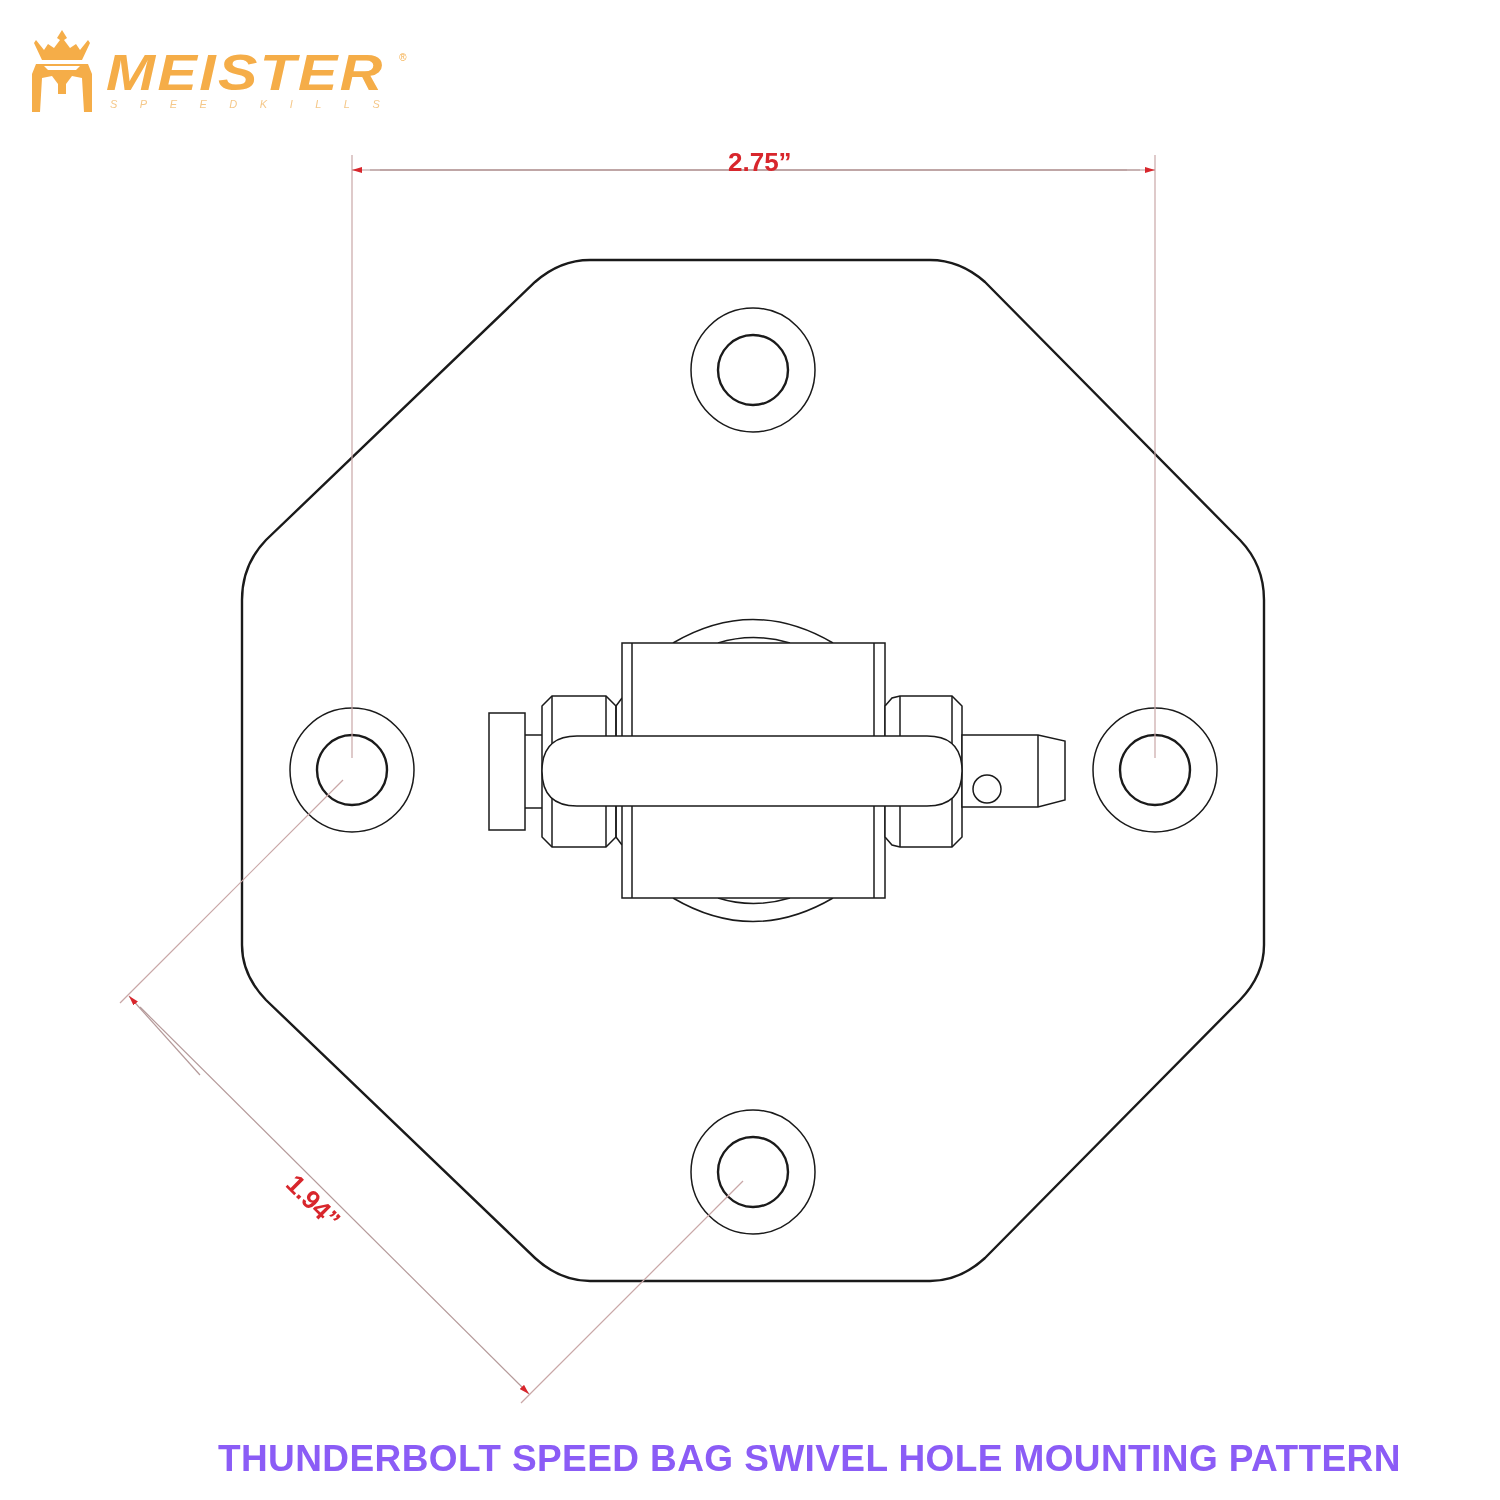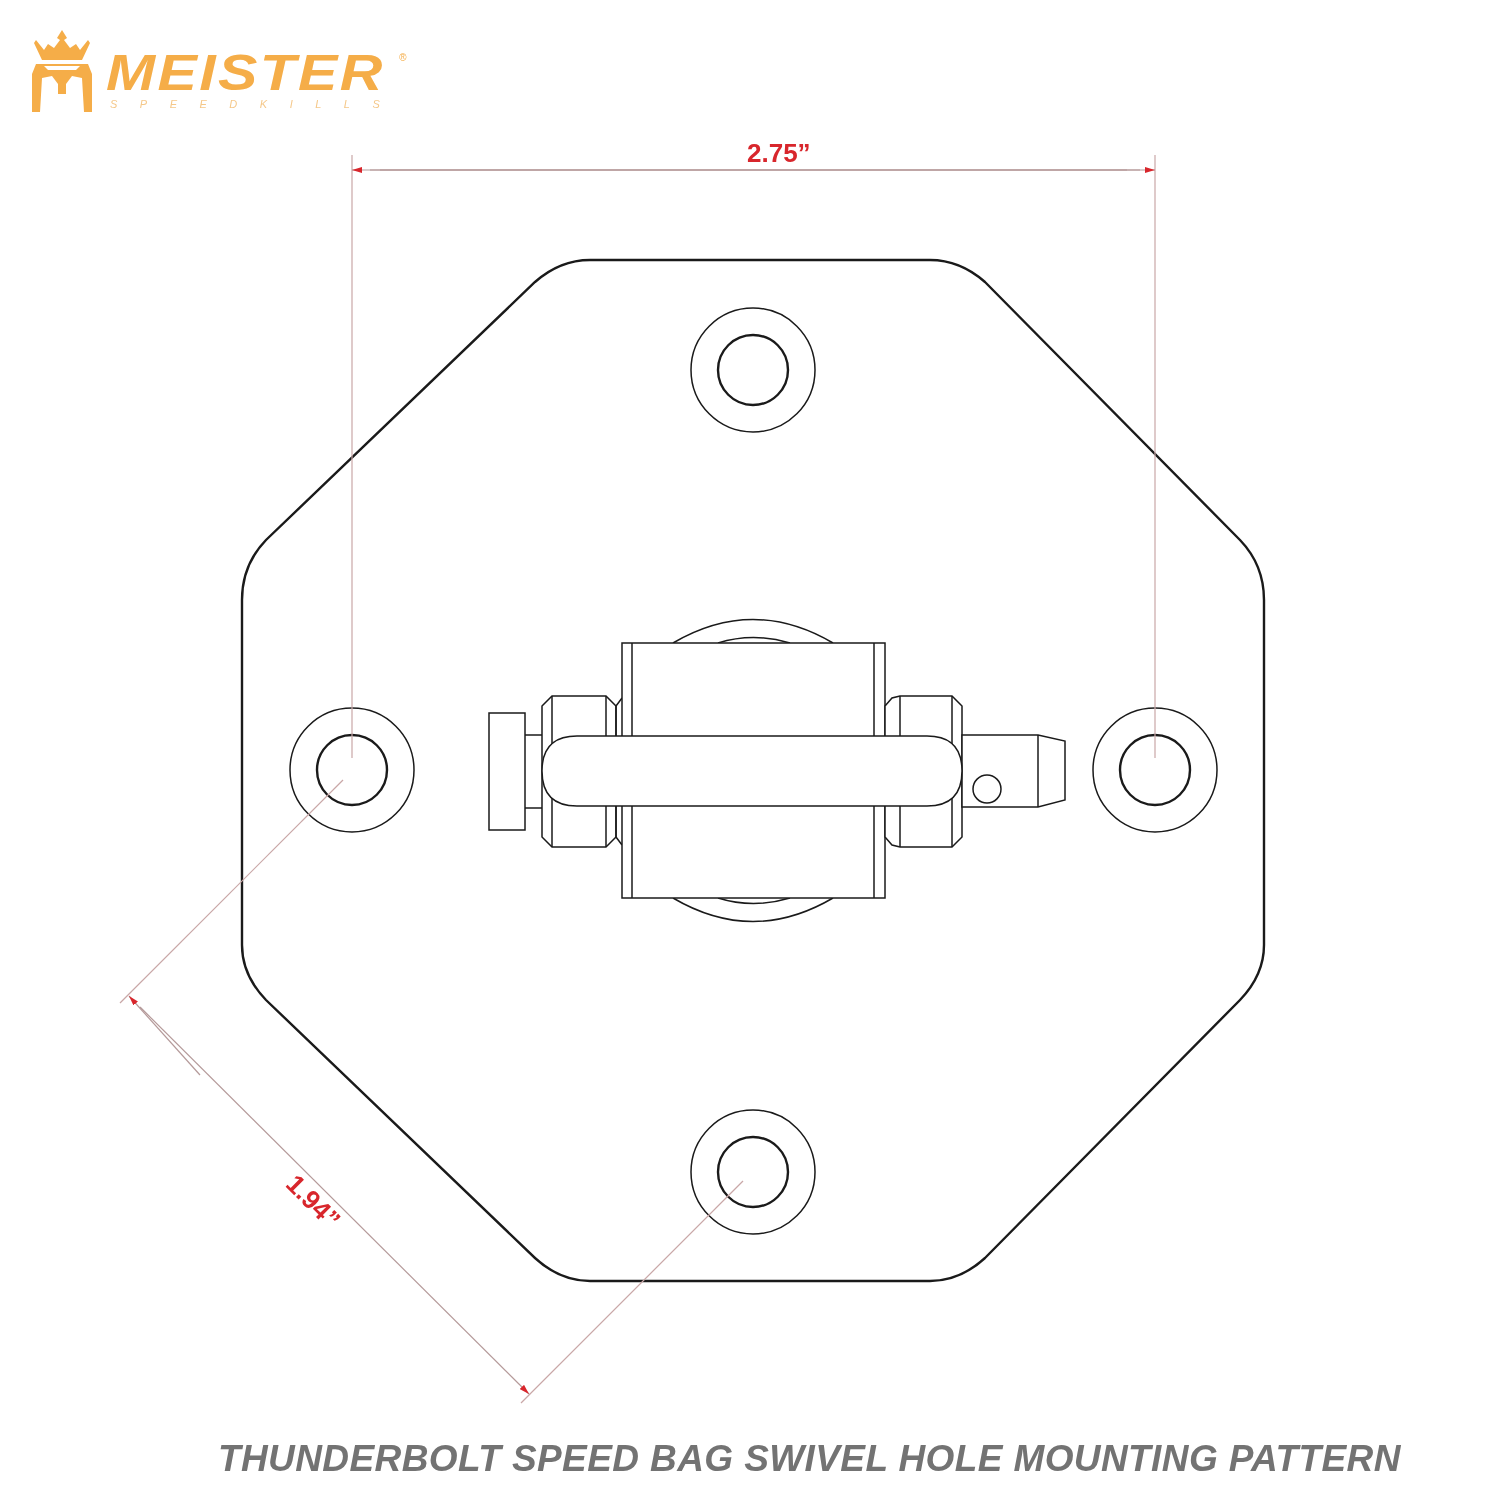--- a/index.html
+++ b/index.html
@@ -3,23 +3,23 @@
   <meta charset="utf-8">
   <style>
     html, body { margin: 0; padding: 0; background: #ffffff; }
     body { width: 1500px; height: 1500px; position: relative; overflow: hidden; font-family: "Liberation Sans", sans-serif; }
     .logo { position: absolute; left: 26px; top: 26px; width: 390px; height: 90px; font-style: italic; }
     .logo-word { position: absolute; left: 80px; top: 22px; font-family: "Liberation Sans", sans-serif; font-weight: 700; font-size: 50px; color: #f5ad48; letter-spacing: 2px; line-height: 50px; transform: scaleX(1.18); transform-origin: left top; }
     .logo-reg { position: absolute; left: 373px; top: 26px; font-size: 10px; color: #f5ad48; }
     .logo-tag { position: absolute; left: 84px; top: 72px; font-size: 11px; color: #f5c88a; letter-spacing: 22.5px; line-height: 12px; }
     svg.drawing { position: absolute; left: 0; top: 0; }
     .dim-label { position: absolute; font-family: "Liberation Sans", sans-serif; font-weight: 700; color: #d8262c; font-size: 26px; line-height: 26px; }
-    .dim-w { left: 728px; top: 140px; margin-left: 19px; }
+    .dim-w { left: 728px; top: 149px; }
     .dim-d { left: 300px; top: 1170px; transform: rotate(45deg); transform-origin: left top; }
-    .caption { position: absolute; left: 218px; top: 1439px; font-family: "Liberation Sans", sans-serif; font-size: 37px; line-height: 40px; color: #737373; font-style: italic; font-weight: 700; white-space: nowrap; letter-spacing: 0.4px; }
+    .caption { position: absolute; left: 218px; top: 1439px; font-family: "Liberation Sans", sans-serif; font-size: 37px; line-height: 40px; color: #8b5cf6; font-weight: 700; white-space: nowrap; letter-spacing: 0.4px; }
     .caption .bold { font-weight: 900; }
   </style>
 </head>
 <body>
 
 <div class="logo">
   <svg width="72" height="90" viewBox="0 0 72 90" style="position:absolute;left:0;top:0;">
     <g fill="#f5ad48">
       <polygon points="36,4 41,12 38,14 44,22 50,18 54,24 62,14 64,17 56,34 16,34 8,17 10,14 18,24 22,18 28,22 34,14 31,12"></polygon>
       <path d="M10,38 L62,38 L66,48 L66,86 L58,86 L56,52 L46,50 L40,58 L40,68 L32,68 L32,58 L26,50 L16,52 L14,86 L6,86 L6,48 Z"></path>

